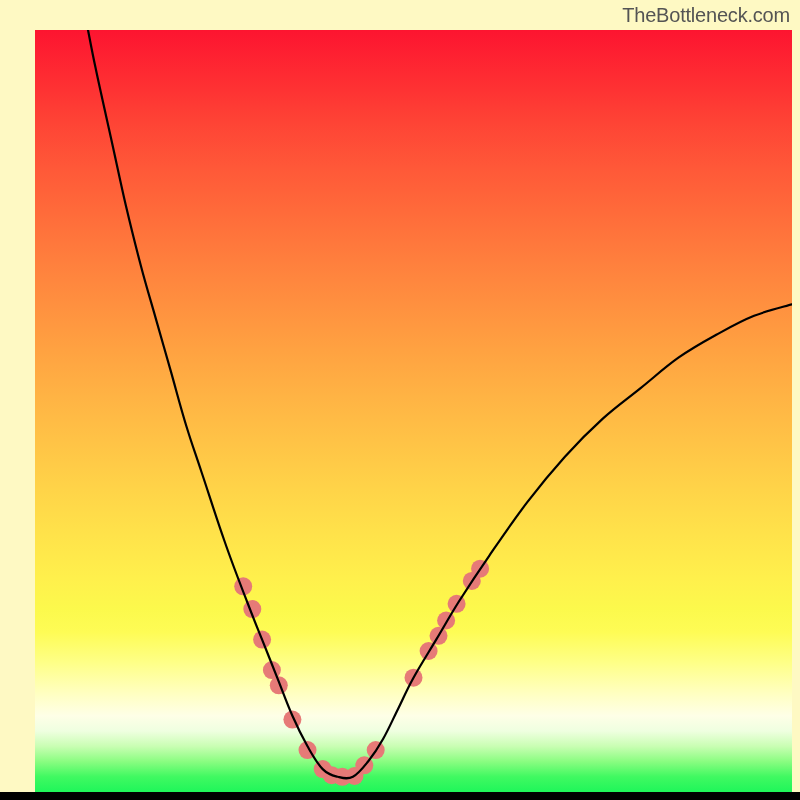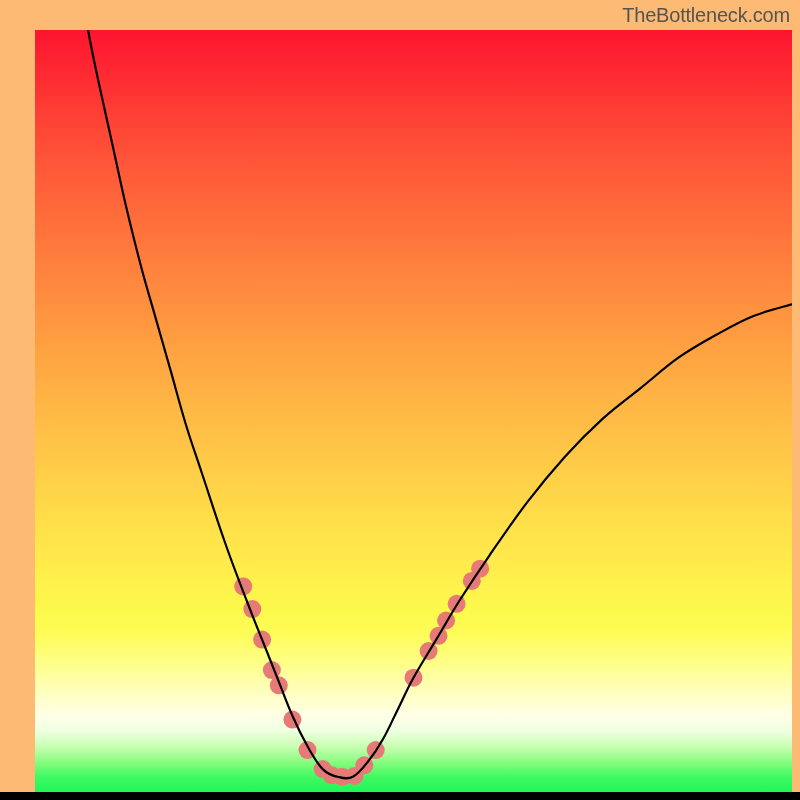--- a/index.html
+++ b/index.html
@@ -8,21 +8,21 @@
     width: 800px;
     height: 800px;
     overflow: hidden;
     background: #000;
     font-family: Arial, Helvetica, sans-serif;
   }
   .frame {
     position: relative;
     width: 800px;
     height: 800px;
-    background: #fdba74;
+    background: #fef9c3;
   }
   .watermark {
     position: absolute;
     top: 4px;
     right: 10px;
     color: #545454;
     font-size: 20px;
     font-weight: 500;
     letter-spacing: -0.2px;
     z-index: 20;

